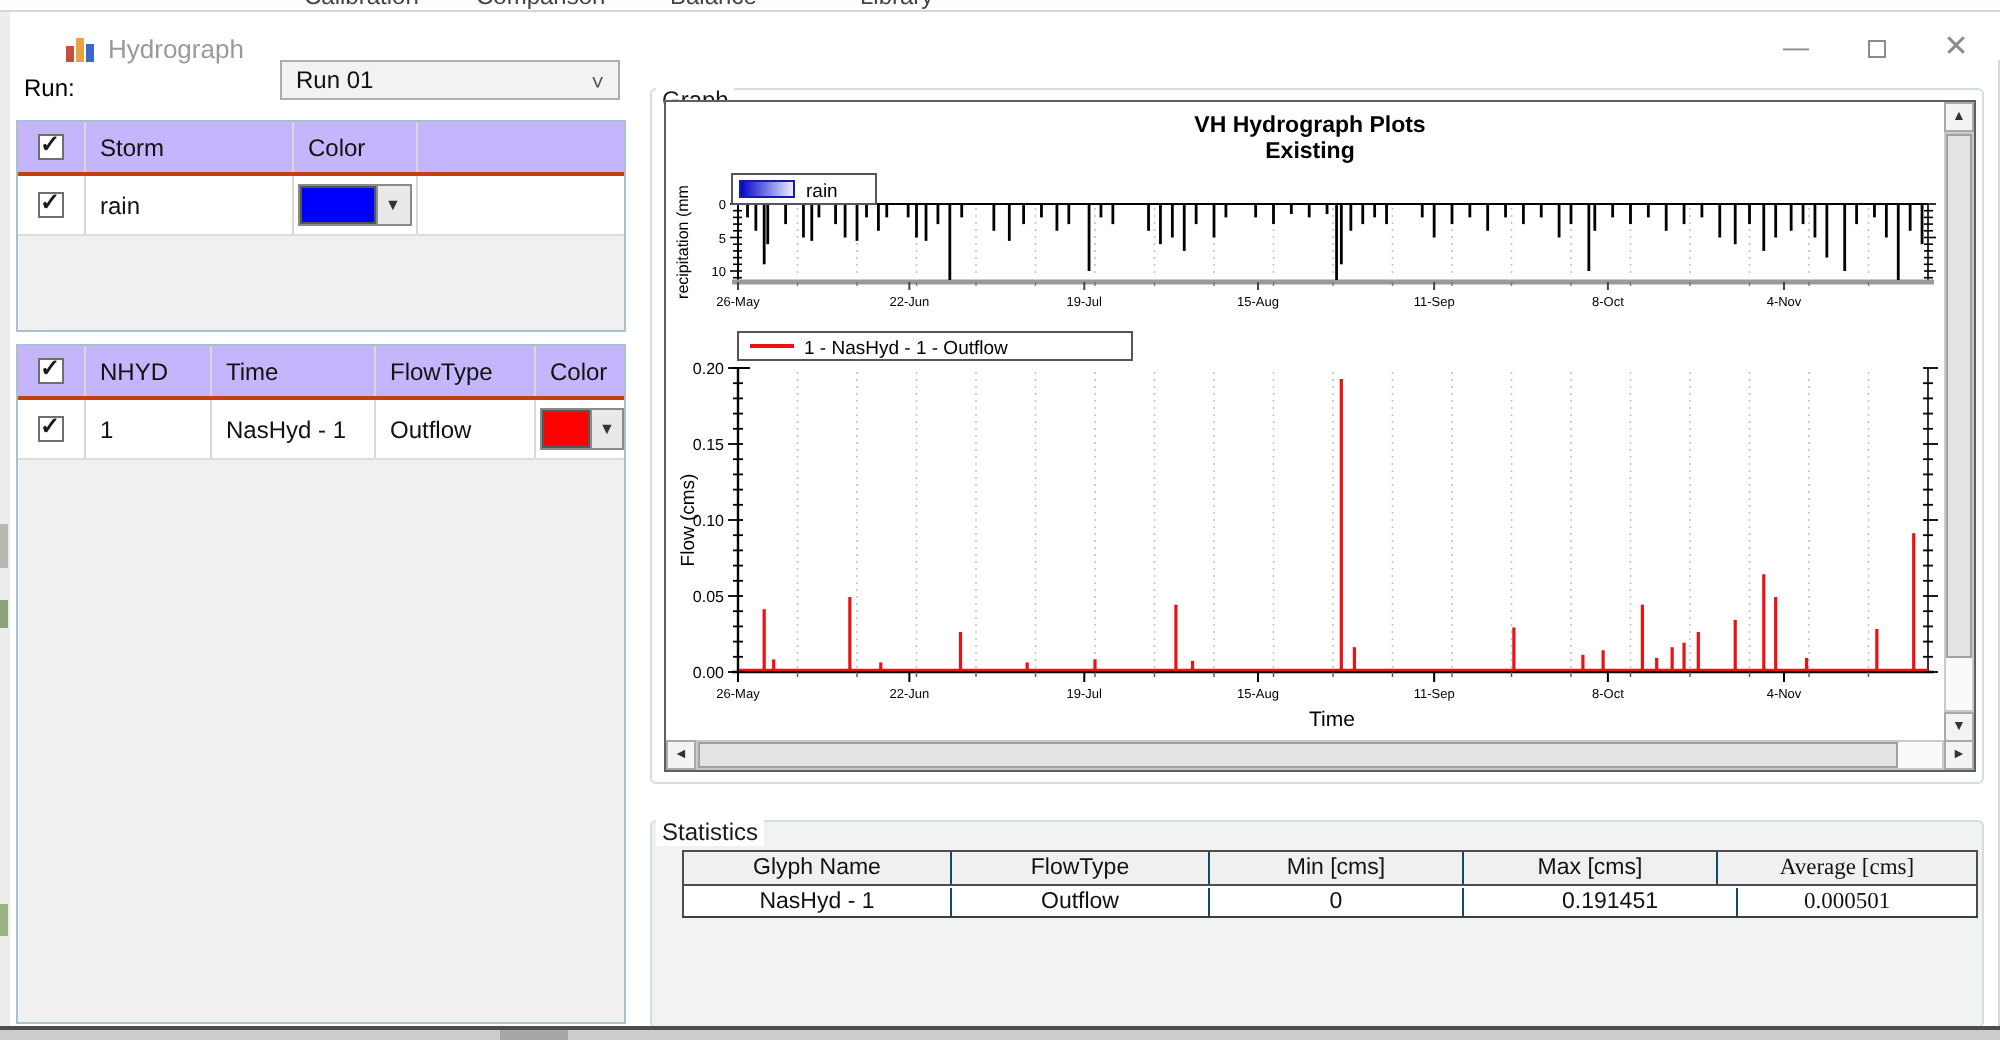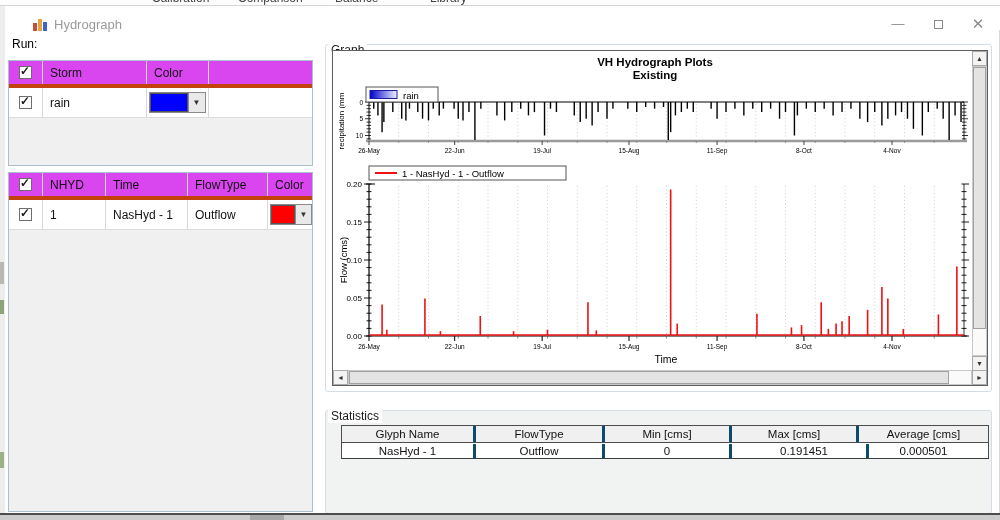--- a/index.html
+++ b/index.html
@@ -28,22 +28,22 @@
   #btn-max span { display:inline-block; width:9px; height:9px;
     border:1px solid #8b8b8b; vertical-align:middle; }
 
   #run-label { left:12px; top:37px; font-size:12px; color:#000; }
   #run-combo { left:140px; top:30px; width:170px; height:20px; background:#f2f2f2;
     border:1px solid #adadad; font-size:12px; line-height:18px; padding-left:7px; color:#111; }
   #run-combo .chev { position:absolute; right:7px; top:2px; color:#555; font-size:11px; }
 
   
   .grid { background:#f0f0f0; border:1px solid #abc0cf; }
-  .g-head { position:absolute; left:0; top:0; right:0; height:27px; background:#d946ef;
-    border-bottom:4px solid #c2410c; }
+  .g-head { position:absolute; left:0; top:0; right:0; height:27px; background:#c4b5fd;
+    border-bottom:2px solid #c2410c; }
   .g-row { position:absolute; left:0; top:27px; right:0; height:30px; background:#fff;
     border-bottom:1px solid #dcdcdc; }
   .cell { position:absolute; top:0; height:100%; font-size:12px; color:#111;
     display:flex; align-items:center; padding-left:7px;
     border-right:1px solid #d8d8d8; }
   .cell.nob { border-right:none; }
   .chk { width:13px; height:13px; background:#fff; border:1px solid #6e6e6e;
     position:relative; }
   .chk.on::after { content:"✓"; position:absolute; left:0px; top:-3px;
     font-size:12px; color:#1a1a1a; font-weight:bold; }
@@ -67,22 +67,22 @@
   .sb-thumb { position:absolute; background:#e3e3e3; border:1px solid #a0a0a0; }
 
   
   #stats-table { left:15px; top:14px; width:648px; height:34px; background:#fff;
     border:1px solid #4d4d4d; border-bottom:2px solid #3c3c3c; }
   .st-hrow { position:absolute; left:0; top:0; right:0; height:17px; background:#f0f0f0;
     border-bottom:1px solid #4d4d4d; }
   .st-drow { position:absolute; left:0; top:18px; right:0; height:14px; background:#fff; }
   .st-cell { position:absolute; top:0; height:100%; font-size:11.5px; color:#111;
     display:flex; align-items:center; justify-content:center;
-    border-right:3px solid #0c4a6e; }
-  .st-cell.nob { border-right:none; }
+    border-right:1px solid #0c4a6e; }
+  .st-cell.nob { border-right:none;font-family:Liberation Serif, serif; }
 
   #bottom-edge1 { left:0; top:513px; width:1000px; height:2px; background:#4d4d4d; }
   #bottom-edge2 { left:0; top:515px; width:1000px; height:5px; background:#cccccc; }
   #bottom-notch { left:250px; top:515px; width:34px; height:5px; background:#a7a7a7; }
 </style>
 </head>
 <body>
 
 <div id="root">
 
@@ -106,20 +106,24 @@
       <i style="left:6px;height:12px;background:#e7a33c"></i>
       <i style="left:11px;height:9px;background:#3a66c9"></i>
     </div>
     <div id="title-text" class="abs">Hydrograph</div>
     <div class="winbtn abs" style="left:876px">—</div>
     <div class="winbtn abs" id="btn-max" style="left:916px"><span></span></div>
     <div class="winbtn abs" style="left:956px;font-size:15px">✕</div>
   </div>
 
   <div id="run-label" class="abs">Run:</div>
+  <div id="run-combo" class="abs">
+    <span>Run 01</span>
+    <span class="chev">˅</span>
+  </div>
 
   <div class="grid abs" style="left:8px;top:60px;width:305px;height:106px">
     <div class="g-head">
       <div class="cell" style="left:0;width:34px;justify-content:center;padding-left:0">
         <span class="chk on"></span>
       </div>
       <div class="cell" style="left:34px;width:104px">Storm</div>
       <div class="cell" style="left:138px;width:62px">Color</div>
       <div class="cell nob" style="left:200px;right:0"></div>
     </div>

